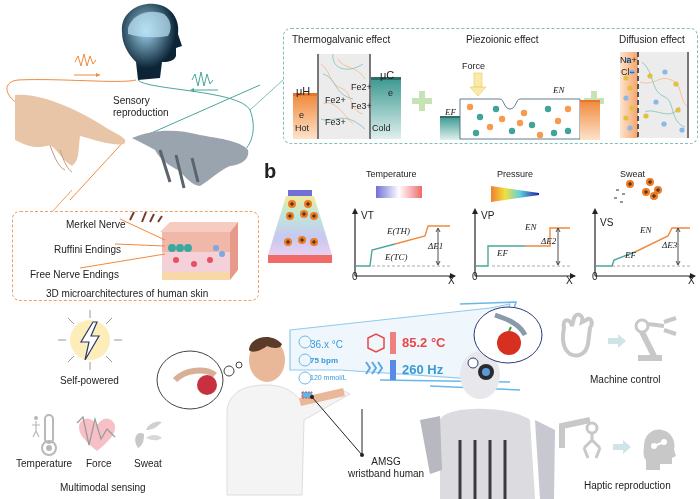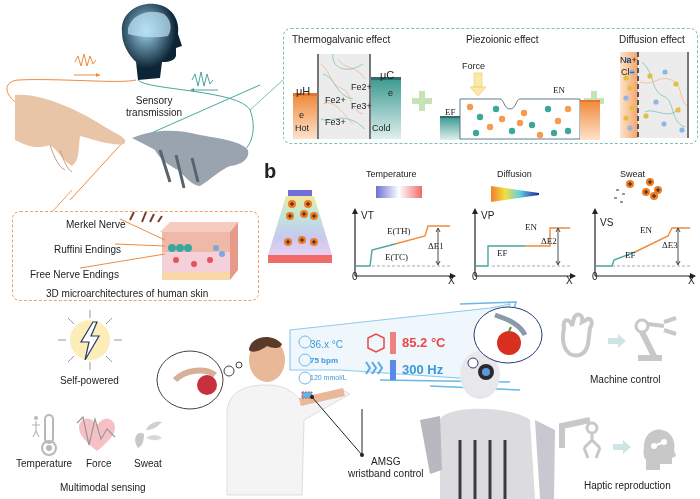--- a/index.html
+++ b/index.html
@@ -1,21 +1,21 @@
 <!DOCTYPE html>
 <html><head>
 <meta charset="utf-8">
 <style>
   html,body{margin:0;padding:0;background:#fff;}
   body{width:700px;height:499px;position:relative;overflow:hidden;font-family:"Liberation Sans",sans-serif;color:#222;}
   .abs{position:absolute;}
   .t{font-size:10px;color:#222;white-space:nowrap;}
   .t9{font-size:9px;}
   .t8{font-size:11px;}
-  .serif{font-family:"Liberation Serif",serif;}
+  .serif{font-family:"Liberation Serif",serif;font-style:italic;}
   .dash-teal{border:1.5px dashed #7fbfb8;border-radius:8px;}
   .dash-orange{border:1.5px dashed #f0a060;border-radius:8px;}
   svg{position:absolute;overflow:visible;}
 </style>
 </head>
 <body>
 
 <div>
 
   <svg style="left:110px;top:2px" width="75" height="80" viewBox="0 0 75 80">
@@ -41,23 +41,23 @@
     <path d="M192 80 l3 -6 l3 12 l3 -14 l3 14 l3 -12 l3 10 l3 -4" stroke="#4aa59c" stroke-width="1" fill="none"></path>
     <path d="M192 90 L218 90" stroke="#4aa59c" stroke-width="1" fill="none"></path>
     <path d="M190 90 l4 -2 v4 z" fill="#4aa59c"></path>
 
     <path d="M15 95 C40 92 80 110 110 130 C122 136 128 140 124 144 C112 146 95 140 80 136 C78 150 80 160 72 166 C62 160 58 150 50 145 C35 150 25 145 15 140 Z" fill="#e9c5a8"></path>
     <path d="M50 145 C55 160 60 168 65 170 M60 150 C64 162 68 170 72 172" stroke="#c99a80" stroke-width="1" fill="none"></path>
 
     <path d="M132 138 C150 130 175 128 200 135 C215 138 240 140 248 150 C250 160 240 165 230 166 C220 170 210 180 200 186 C192 186 185 176 178 170 C170 166 160 160 155 150 C148 146 140 142 132 138 Z" fill="#9aa4ae"></path>
     <path d="M160 150 L170 182 M176 155 L184 188 M192 158 L198 182" stroke="#5a646e" stroke-width="3" fill="none"></path>
   </svg>
-  <div class="abs t" style="left:126px;top:95px;text-align:center;line-height:12px">
+  <div class="abs t" style="left:113px;top:95px;line-height:12px">
     <div>Sensory</div>
-    <div>transmission</div>
+    <div>reproduction</div>
   </div>
 </div>
 
 <div class="abs dash-teal" style="left:283px;top:28px;width:413px;height:114px;"></div>
 <svg style="left:250px;top:70px" width="40" height="40">
     <path d="M0 40 L33 10" stroke="#7fbfb8" stroke-width="1" fill="none"></path>
   </svg>
 
 <div>
   <div class="abs t" style="left:292px;top:34px">Thermogalvanic effect</div>
@@ -198,21 +198,21 @@
   <circle cx="56" cy="48" r="3" fill="#e85060"></circle>
     <circle cx="74" cy="52" r="3" fill="#e85060"></circle>
     <circle cx="90" cy="48" r="3" fill="#e85060"></circle>
   <circle cx="96" cy="36" r="3" fill="#7aa8e0"></circle>
     <circle cx="102" cy="42" r="3" fill="#7aa8e0"></circle>
   <path d="M0 7 L45 28 M-5 32 L45 34 M-40 56 L45 42" stroke="#f08a3c" stroke-width="1"></path>
 </svg>
 
 <div class="abs" style="left:264px;top:160px;font-size:20px;font-weight:bold;">b</div>
 <div class="abs t t9" style="left:366px;top:169px">Temperature</div>
-<div class="abs t t9" style="left:497px;top:169px">Diffusion</div>
+<div class="abs t t9" style="left:497px;top:169px">Pressure</div>
 <div class="abs t t9" style="left:620px;top:169px">Sweat</div>
 <div class="abs" style="left:376px;top:186px;width:46px;height:12px;background:linear-gradient(90deg,#7070d8,#fff,#f06a6a);"></div>
 <svg style="left:491px;top:186px" width="50" height="16">
   <defs>
       <linearGradient id="pg" x1="0" y1="0" x2="1" y2="0">
         <stop offset="0" stop-color="#f08030"></stop>
         <stop offset="0.3" stop-color="#f0e040"></stop>
         <stop offset="0.6" stop-color="#60d0e0"></stop>
         <stop offset="1" stop-color="#2020a0"></stop>
       </linearGradient>
@@ -360,21 +360,21 @@
   <circle cx="25" cy="78" r="6" fill="none" stroke="#6ab8e8"></circle>
   <path d="M88 38 L96 34 L104 38 L104 48 L96 52 L88 48 Z" fill="none" stroke="#e84848" stroke-width="1.5"></path>
   <rect x="110" y="32" width="6" height="22" fill="#f08080"></rect>
   <rect x="110" y="60" width="6" height="20" fill="#5a8ae8"></rect>
   <path d="M86 62 l4 6 l-4 6 M92 62 l4 6 l-4 6 M98 62 l4 6 l-4 6" stroke="#5aa8e8" stroke-width="2" fill="none"></path>
 </svg>
 <div class="abs" style="left:310px;top:339px;font-size:10px;color:#3a9ad8">36.x °C</div>
 <div class="abs" style="left:310px;top:356px;font-size:8px;color:#3a9ad8;font-weight:bold">75 bpm</div>
 <div class="abs" style="left:310px;top:374px;font-size:7px;color:#3a9ad8">120 mmol/L</div>
 <div class="abs" style="left:402px;top:335px;font-size:13px;font-weight:bold;color:#e84848">85.2 °C</div>
-<div class="abs" style="left:402px;top:362px;font-size:13px;font-weight:bold;color:#3a9ad8">300 Hz</div>
+<div class="abs" style="left:402px;top:362px;font-size:13px;font-weight:bold;color:#3a9ad8">260 Hz</div>
 
 <svg style="left:222px;top:330px" width="150" height="165">
   <ellipse cx="45" cy="30" rx="18" ry="22" fill="#e8b898"></ellipse>
   <path d="M27 20 C28 6 50 2 60 14 C58 20 50 18 45 16 C40 20 30 24 27 20 Z" fill="#5a3a28"></path>
   <path d="M5 165 L5 80 C8 60 25 55 45 55 C60 55 70 60 78 70 L120 60 L128 64 L82 90 L80 165 Z" fill="#f4f4f4" stroke="#ddd"></path>
   <path d="M78 72 L122 62" stroke="#e8b898" stroke-width="8"></path>
   <rect x="80" y="62" width="10" height="6" fill="#5ab8e8" stroke="#e84848" stroke-dasharray="2,1"></rect>
 </svg>
 <svg style="left:420px;top:350px" width="140" height="149">
   <ellipse cx="60" cy="25" rx="20" ry="24" fill="#e8e8ec"></ellipse>
@@ -401,21 +401,21 @@
   <circle cx="8" cy="58" r="5" fill="#fff" stroke="#2a3a7a"></circle>
 </svg>
 
 <svg style="left:310px;top:395px" width="60" height="70">
   <path d="M2 2 L52 60 M52 14 L52 60" stroke="#222" stroke-width="1"></path>
   <circle cx="2" cy="2" r="2" fill="#222"></circle>
     <circle cx="52" cy="60" r="2" fill="#222"></circle>
 </svg>
 <div class="abs t" style="left:348px;top:456px;text-align:center;line-height:12px">
   <div>AMSG</div>
-  <div>wristband control</div>
+  <div>wristband human</div>
 </div>
 
 <svg style="left:558px;top:314px" width="40" height="44">
   <path d="M6 14 C4 4 12 4 14 12 L16 4 C18 -2 26 0 24 8 L28 6 C32 2 36 8 32 14 L30 30 C28 40 20 44 12 40 C4 34 4 24 6 14 Z" fill="none" stroke="#c8c8c8" stroke-width="4"></path>
 </svg>
 <svg style="left:608px;top:334px" width="18" height="14">
     <path d="M0 4 H10 V0 L18 7 L10 14 V10 H0 Z" fill="#cfe4e6"></path>
   </svg>
 <svg style="left:634px;top:318px" width="50" height="44">
   <circle cx="8" cy="8" r="6" fill="none" stroke="#c8c8c8" stroke-width="3"></circle>

